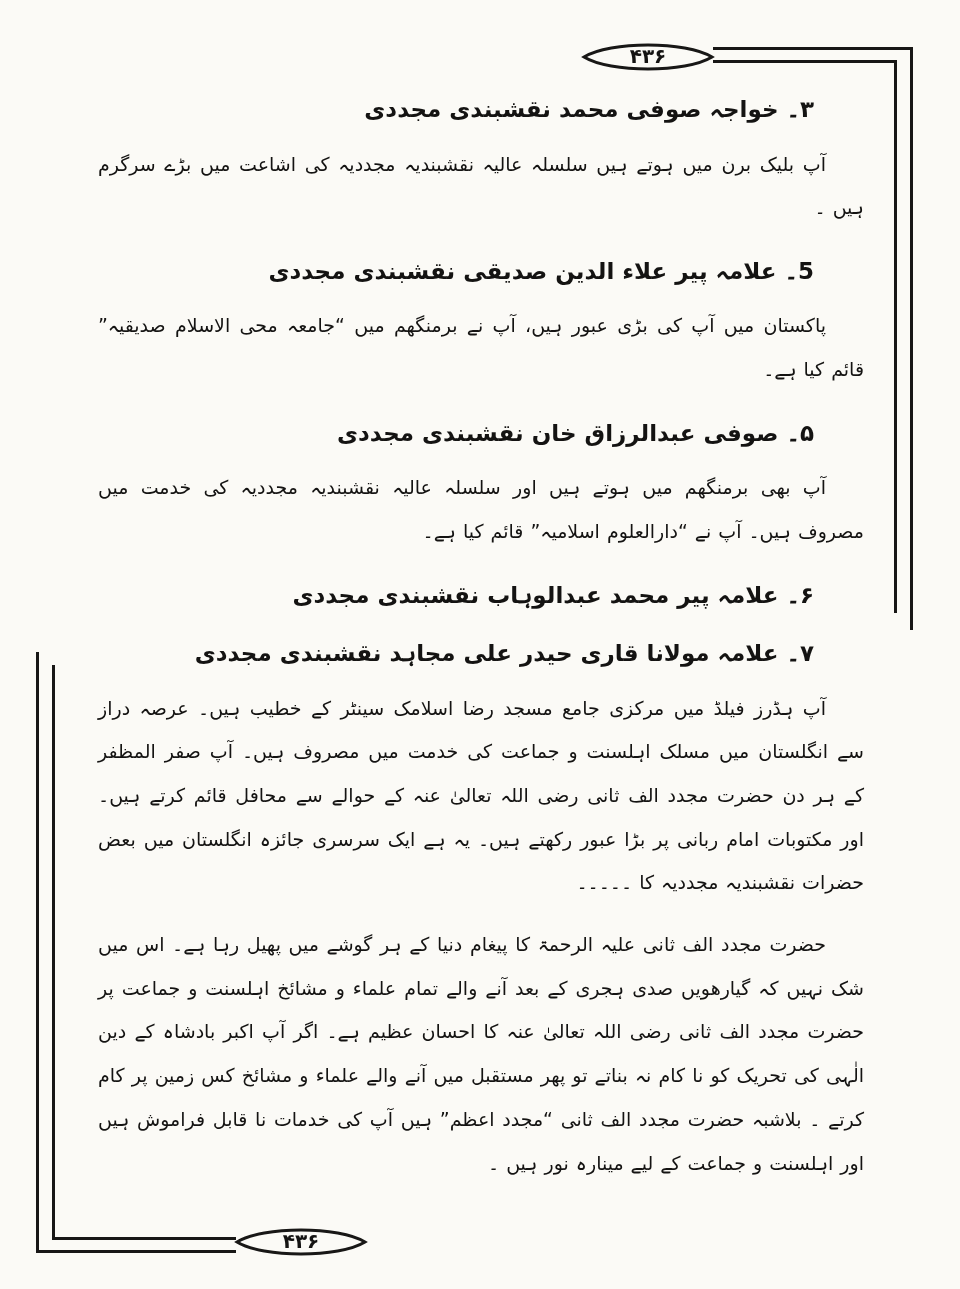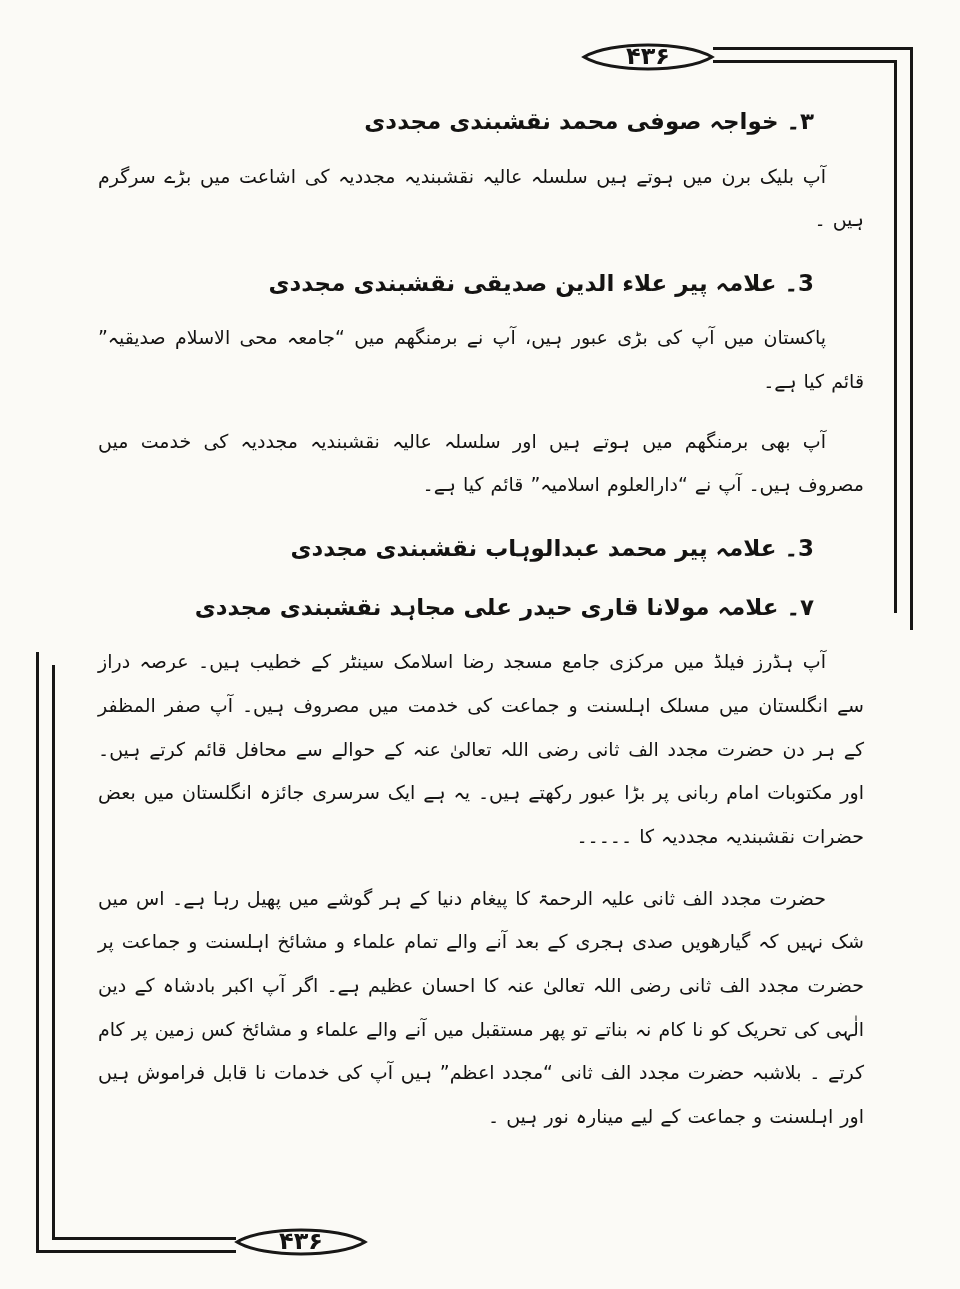--- a/index.html
+++ b/index.html
@@ -34,29 +34,29 @@
     inset: 0;
     width: 100%;
     height: 100%;
   }
   .cartouche-num {
     position: absolute;
     inset: 0;
     display: flex;
     align-items: center;
     justify-content: center;
-    font-size: 24px;
+    font-size: 20px;
     font-weight: bold;
     letter-spacing: 2px;
     padding-bottom: 2px;
   }
   
   .content {
     position: absolute;
-    top: 104px;
+    top: 92px;
     right: 80px;
     left: 82px;
     direction: rtl;
   }
   .section-heading {
     font-size: 23px;
     font-weight: bold;
     margin: 24px 0 10px 0;
     padding-right: 66px;
     line-height: 1.5;
@@ -104,26 +104,27 @@
       <path d="M4,20 C30,4 106,4 132,20 C106,36 30,36 4,20 Z" fill="none" stroke="#181716" stroke-width="3"></path>
     </svg>
     <span class="cartouche-num">۴۳۶</span>
   </div>
 
   <div class="content">
 
     <h2 class="section-heading">۳۔ خواجہ صوفی محمد نقشبندی مجددی</h2>
     <p class="section-body">آپ بلیک برن میں ہوتے ہیں سلسلہ عالیہ نقشبندیہ مجددیہ کی اشاعت میں بڑے سرگرم ہیں ۔</p>
 
-    <h2 class="section-heading">3۔ علامہ پیر علاء الدین صدیقی نقشبندی مجددی</h2>
+    <h2 class="section-heading">5۔ علامہ پیر علاء الدین صدیقی نقشبندی مجددی</h2>
     <p class="section-body">پاکستان میں آپ کی بڑی عبور ہیں، آپ نے برمنگھم میں “جامعہ محی الاسلام صدیقیہ” قائم کیا ہے۔</p>
 
+    <h2 class="section-heading">۵۔ صوفی عبدالرزاق خان نقشبندی مجددی</h2>
     <p class="section-body">آپ بھی برمنگھم میں ہوتے ہیں اور سلسلہ عالیہ نقشبندیہ مجددیہ کی خدمت میں مصروف ہیں۔ آپ نے “دارالعلوم اسلامیہ” قائم کیا ہے۔</p>
 
-    <h2 class="section-heading">3۔ علامہ پیر محمد عبدالوہاب نقشبندی مجددی</h2>
+    <h2 class="section-heading">۶۔ علامہ پیر محمد عبدالوہاب نقشبندی مجددی</h2>
 
     <h2 class="section-heading">۷۔ علامہ مولانا قاری حیدر علی مجاہد نقشبندی مجددی</h2>
     <p class="section-body">آپ ہڈرز فیلڈ میں مرکزی جامع مسجد رضا اسلامک سینٹر کے خطیب ہیں۔ عرصہ دراز سے انگلستان میں مسلک اہلسنت و جماعت کی خدمت میں مصروف ہیں۔ آپ صفر المظفر کے ہر دن حضرت مجدد الف ثانی رضی اللہ تعالیٰ عنہ کے حوالے سے محافل قائم کرتے ہیں۔ اور مکتوبات امام ربانی پر بڑا عبور رکھتے ہیں۔ یہ ہے ایک سرسری جائزہ انگلستان میں بعض حضرات نقشبندیہ مجددیہ کا ۔۔۔۔۔</p>
 
     <p class="section-body closing">حضرت مجدد الف ثانی علیہ الرحمۃ کا پیغام دنیا کے ہر گوشے میں پھیل رہا ہے۔ اس میں شک نہیں کہ گیارھویں صدی ہجری کے بعد آنے والے تمام علماء و مشائخ اہلسنت و جماعت پر حضرت مجدد الف ثانی رضی اللہ تعالیٰ عنہ کا احسان عظیم ہے۔ اگر آپ اکبر بادشاہ کے دین الٰہی کی تحریک کو نا کام نہ بناتے تو پھر مستقبل میں آنے والے علماء و مشائخ کس زمین پر کام کرتے ۔ بلاشبہ حضرت مجدد الف ثانی “مجدد اعظم” ہیں آپ کی خدمات نا قابل فراموش ہیں اور اہلسنت و جماعت کے لیے مینارہ نور ہیں ۔</p>
 
   </div>
 
 </div>
 

